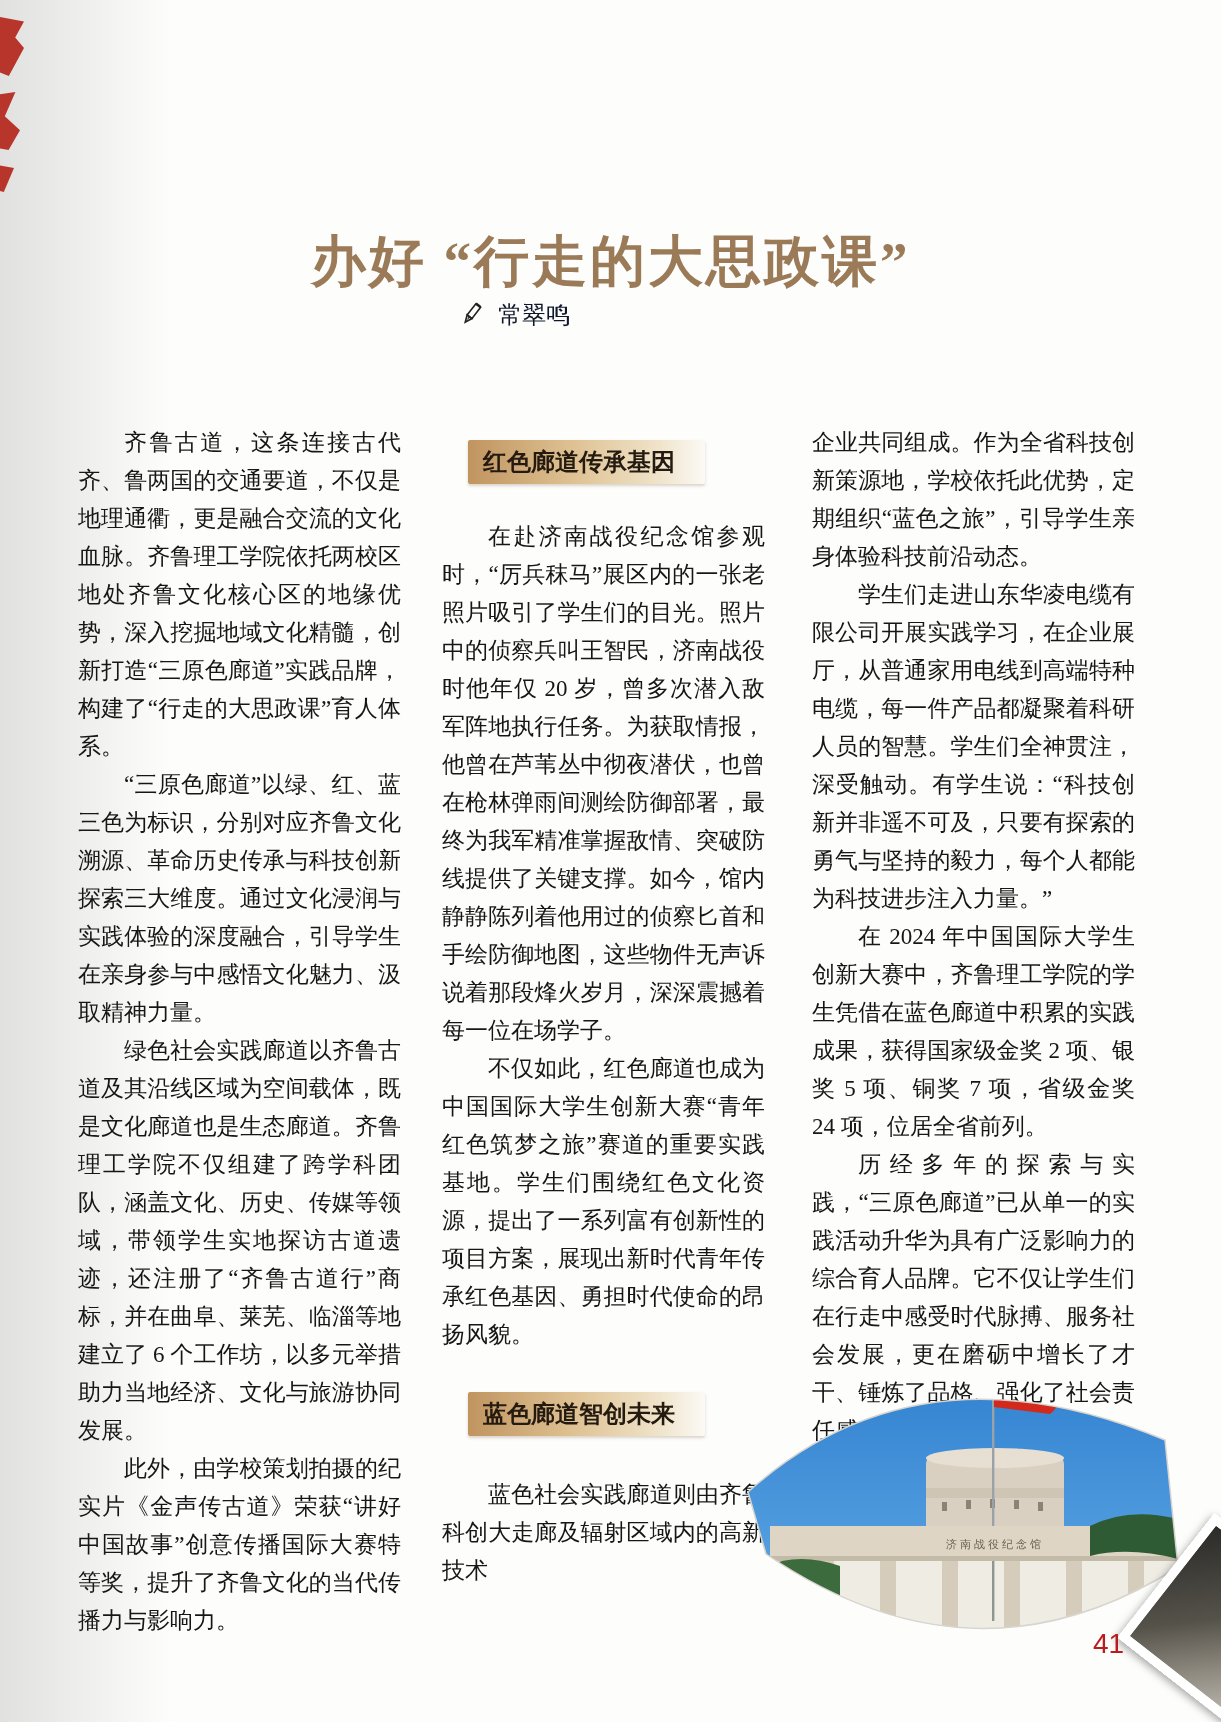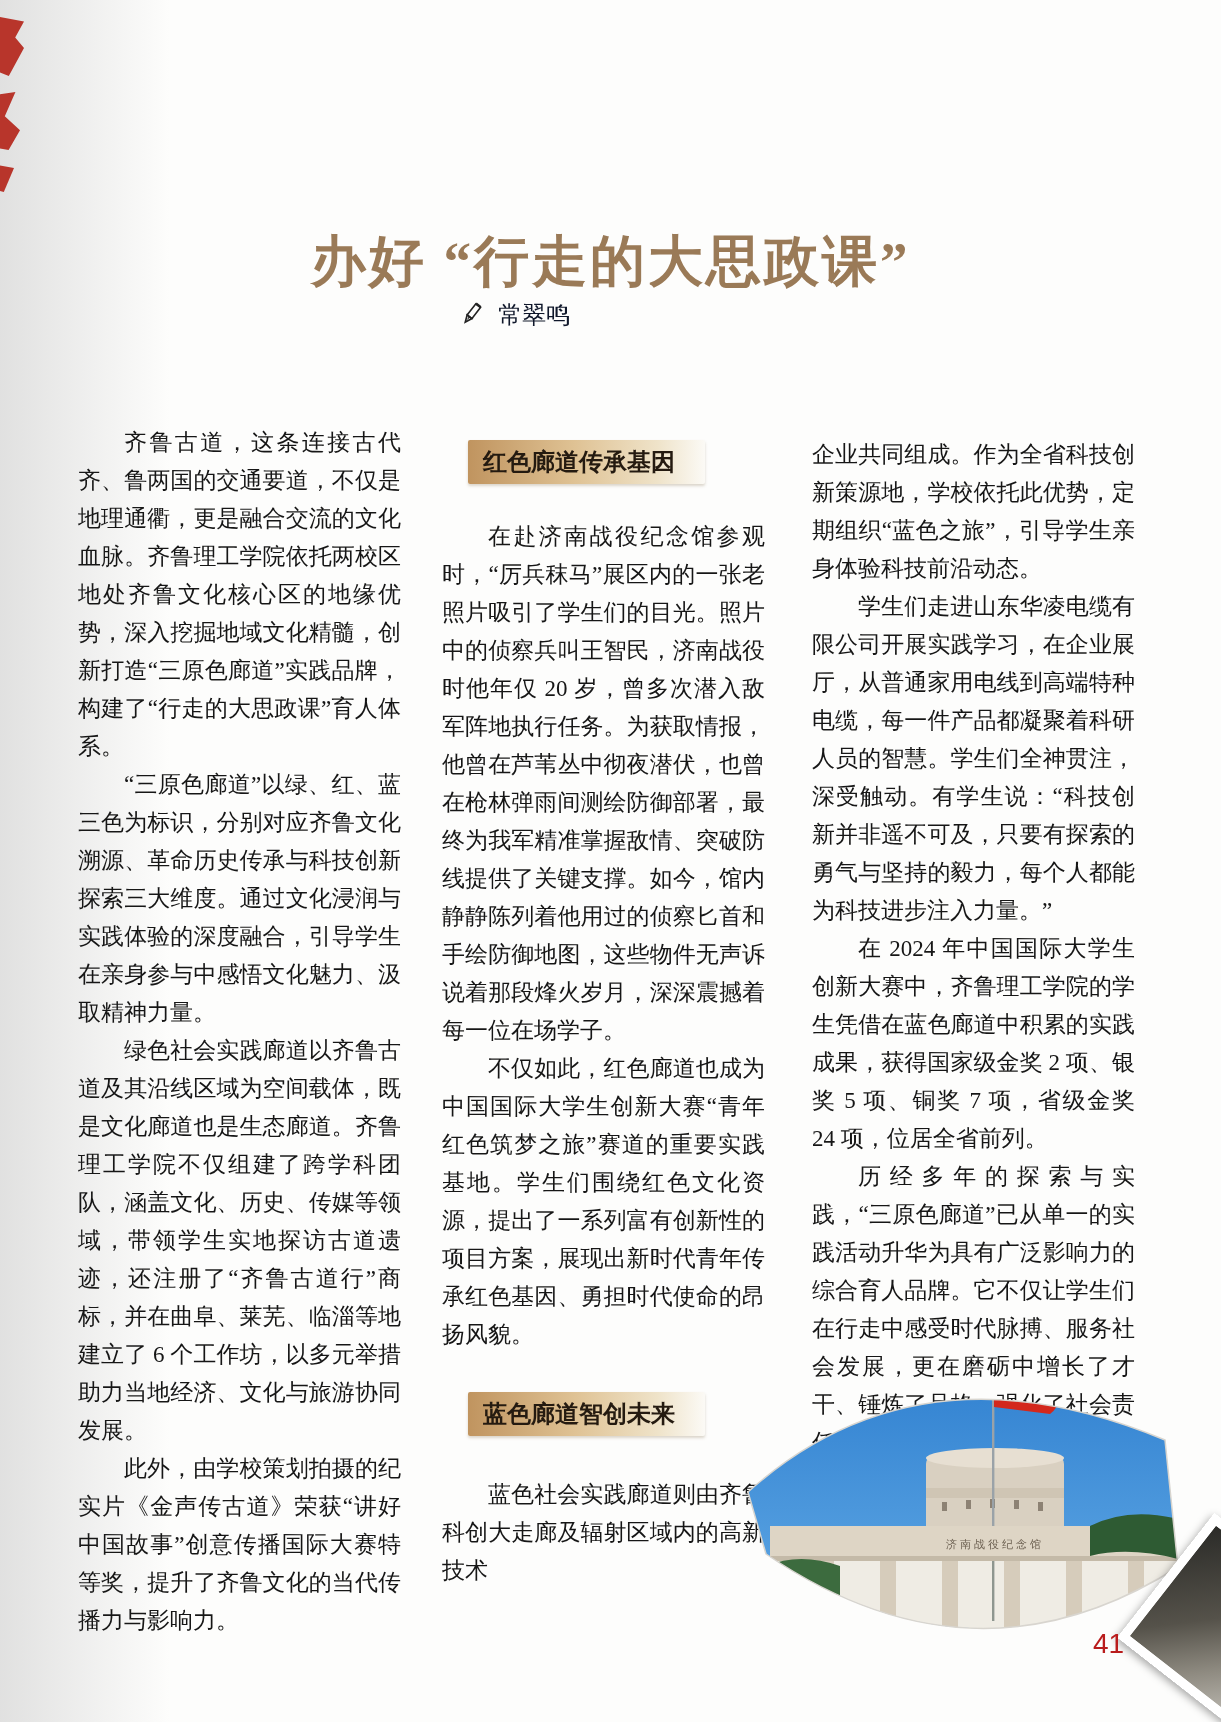--- a/index.html
+++ b/index.html
@@ -35,21 +35,21 @@
     text-align:center; font-size:24px; color:#0f172a;
     font-family:"Liberation Sans","DejaVu Sans",sans-serif;
   }
   .byline .pen { display:inline-block; vertical-align:-4px; margin-right:10px; }
 
   .col {
     position:absolute; top:424px; width:323px;
     font-size:23px; line-height:38px; text-align:justify;
   }
   .col p { margin:0; text-indent:2em; }
-  .col p.no-indent { text-indent:0;margin-top:12px; }
+  .col p.no-indent { text-indent:0; }
   .col1 { left:78px; }
   .col2 { left:442px; }
   .col3 { left:812px; }
 
   .section-header {
     display:block; width:fit-content;
     margin:26px 0 34px 26px;
     padding:6px 30px 6px 15px;
     font-family:"Liberation Sans","DejaVu Sans",sans-serif;
     font-weight:bold; font-size:24px; line-height:32px; color:#241a10;

